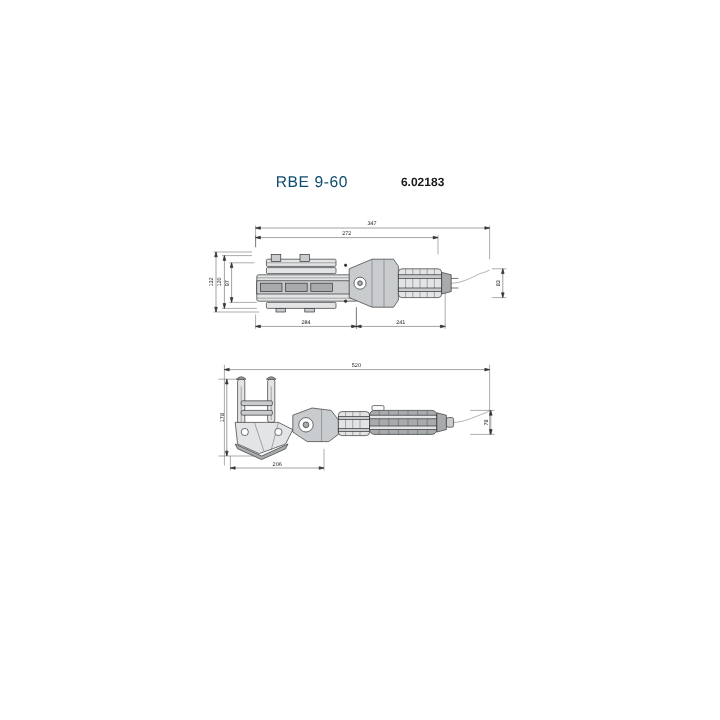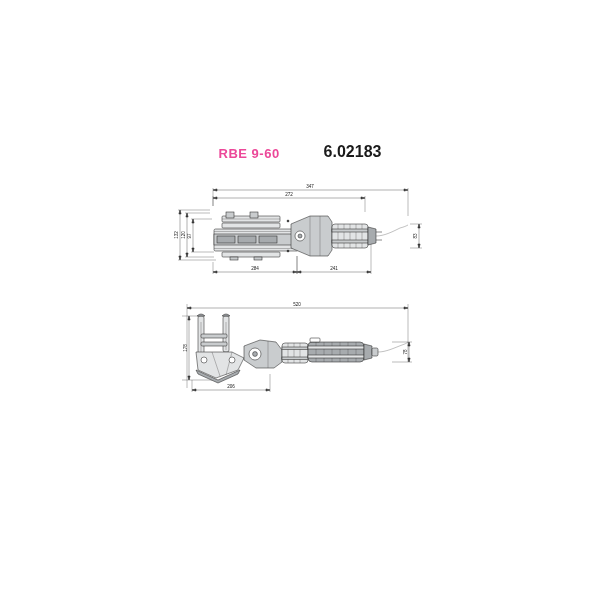--- a/index.html
+++ b/index.html
@@ -26,27 +26,27 @@
   .title-row {
     position: absolute;
     left: 0;
     top: 143px;
     width: 600px;
     text-align: center;
   }
   .title-model {
     display: inline-block;
     font-size: 13px;
-    font-weight: 700;
+    font-weight: 400;
     letter-spacing: 0.5px;
-    color: #ec4899;
+    color: #0c4a6e;
   }
   .title-code {
     display: inline-block;
-    font-size: 16px;
+    font-size: 10px;
     font-weight: 700;
     color: #1a1a1a;
     margin-left: 44px;
     vertical-align: 1px;
   }
   
   .drawing {
     position: absolute;
   }
   #view-top {

